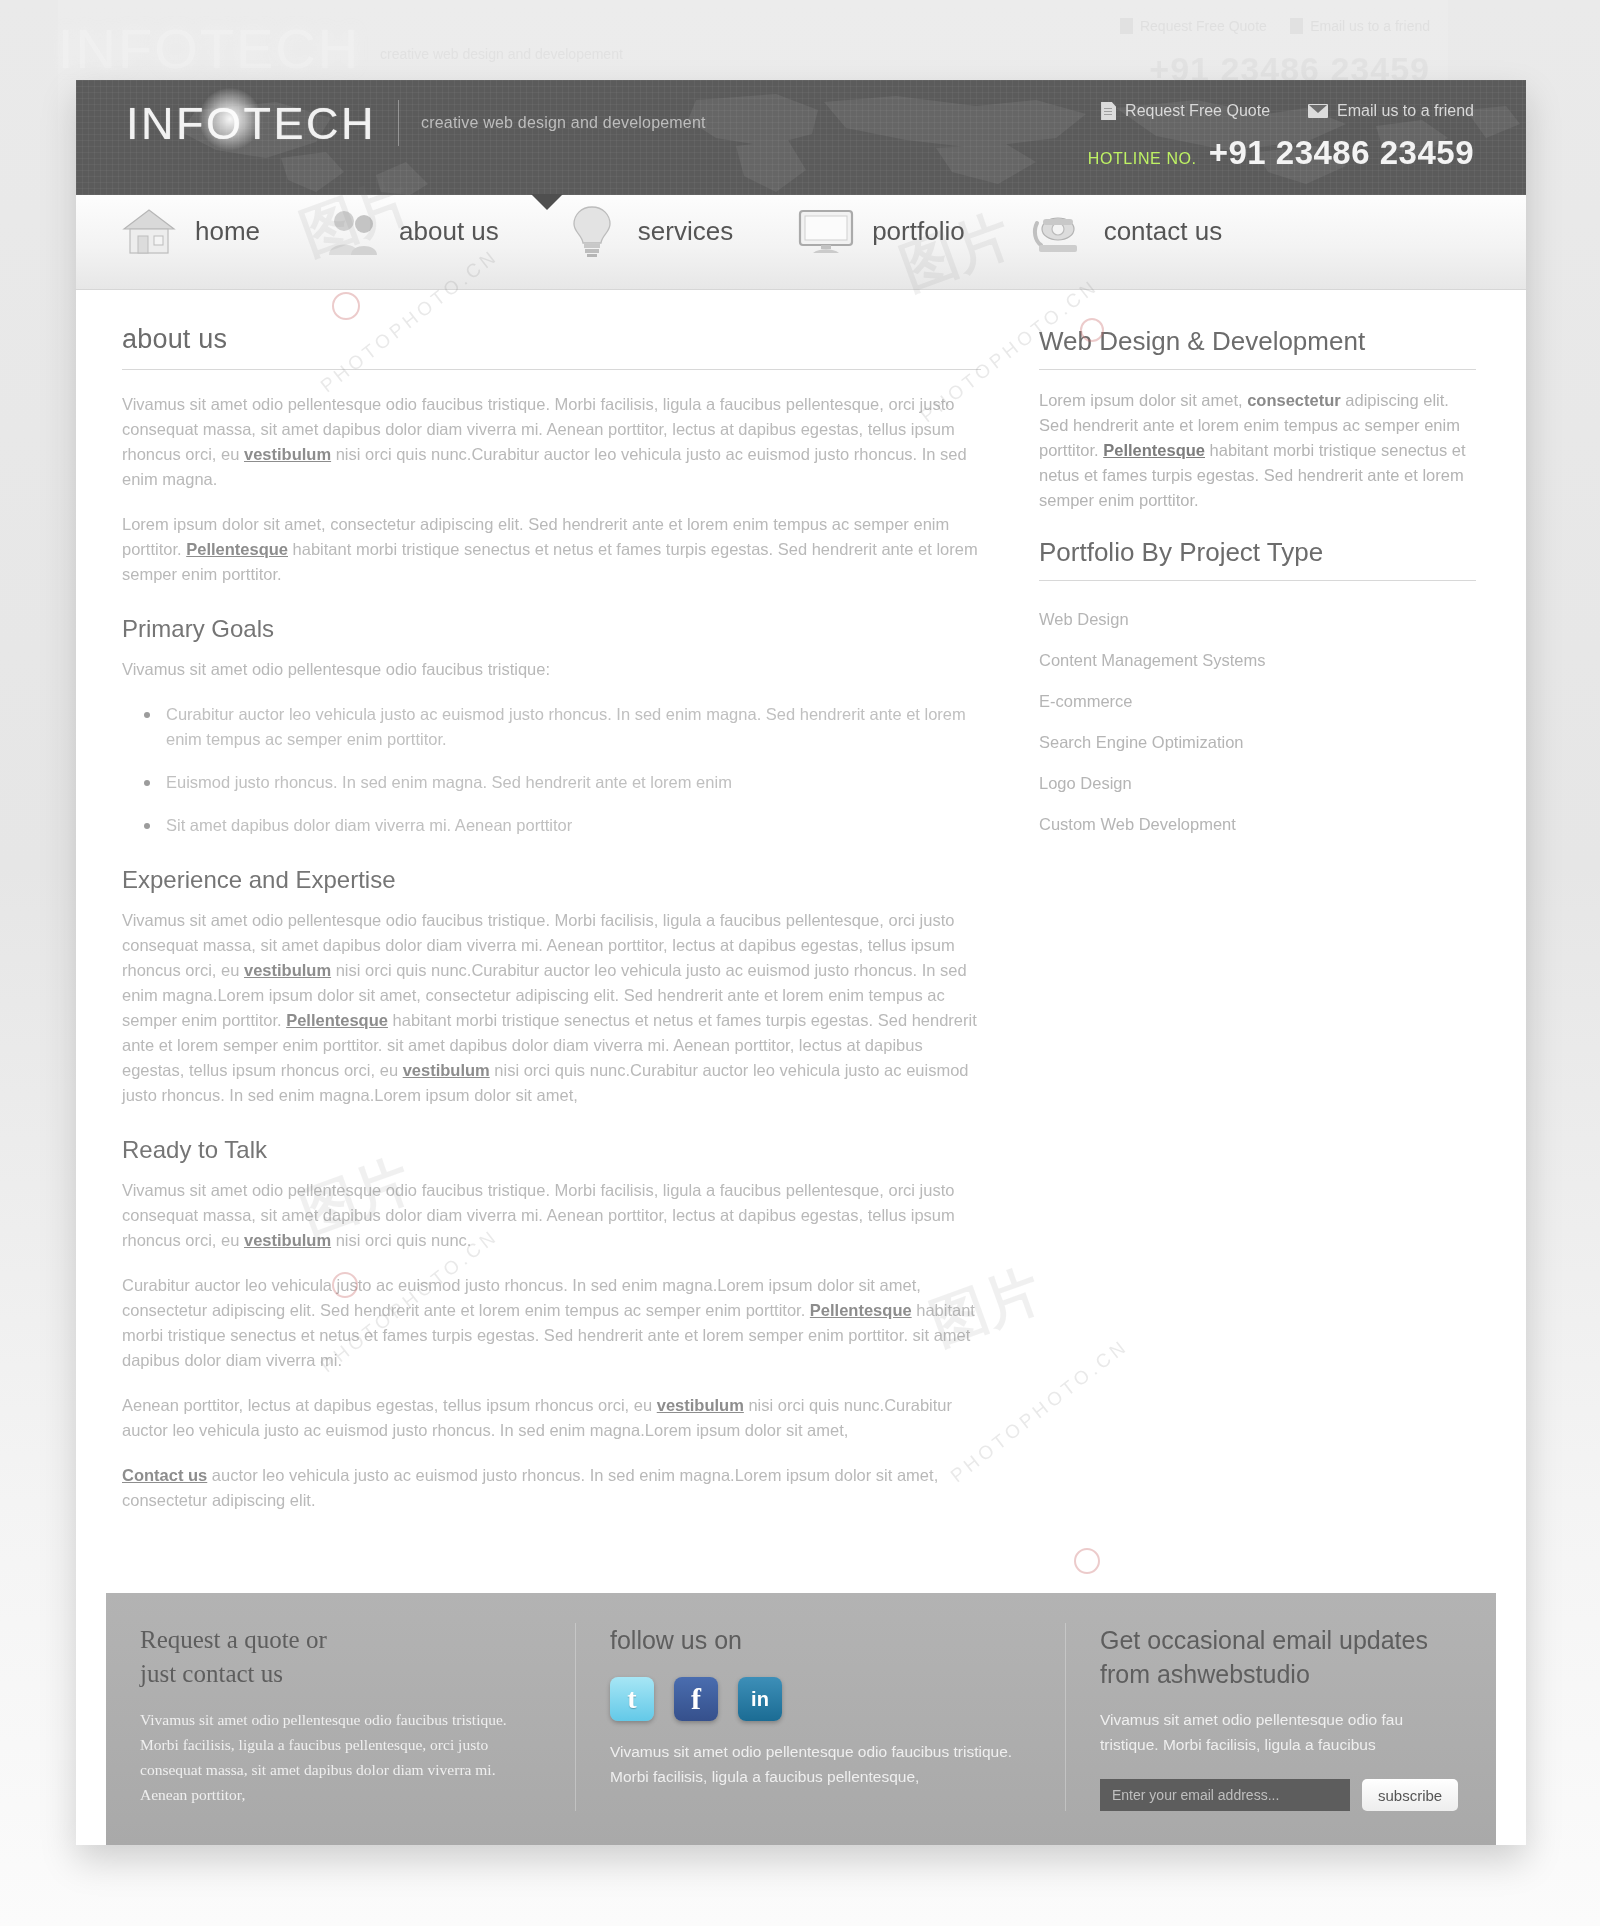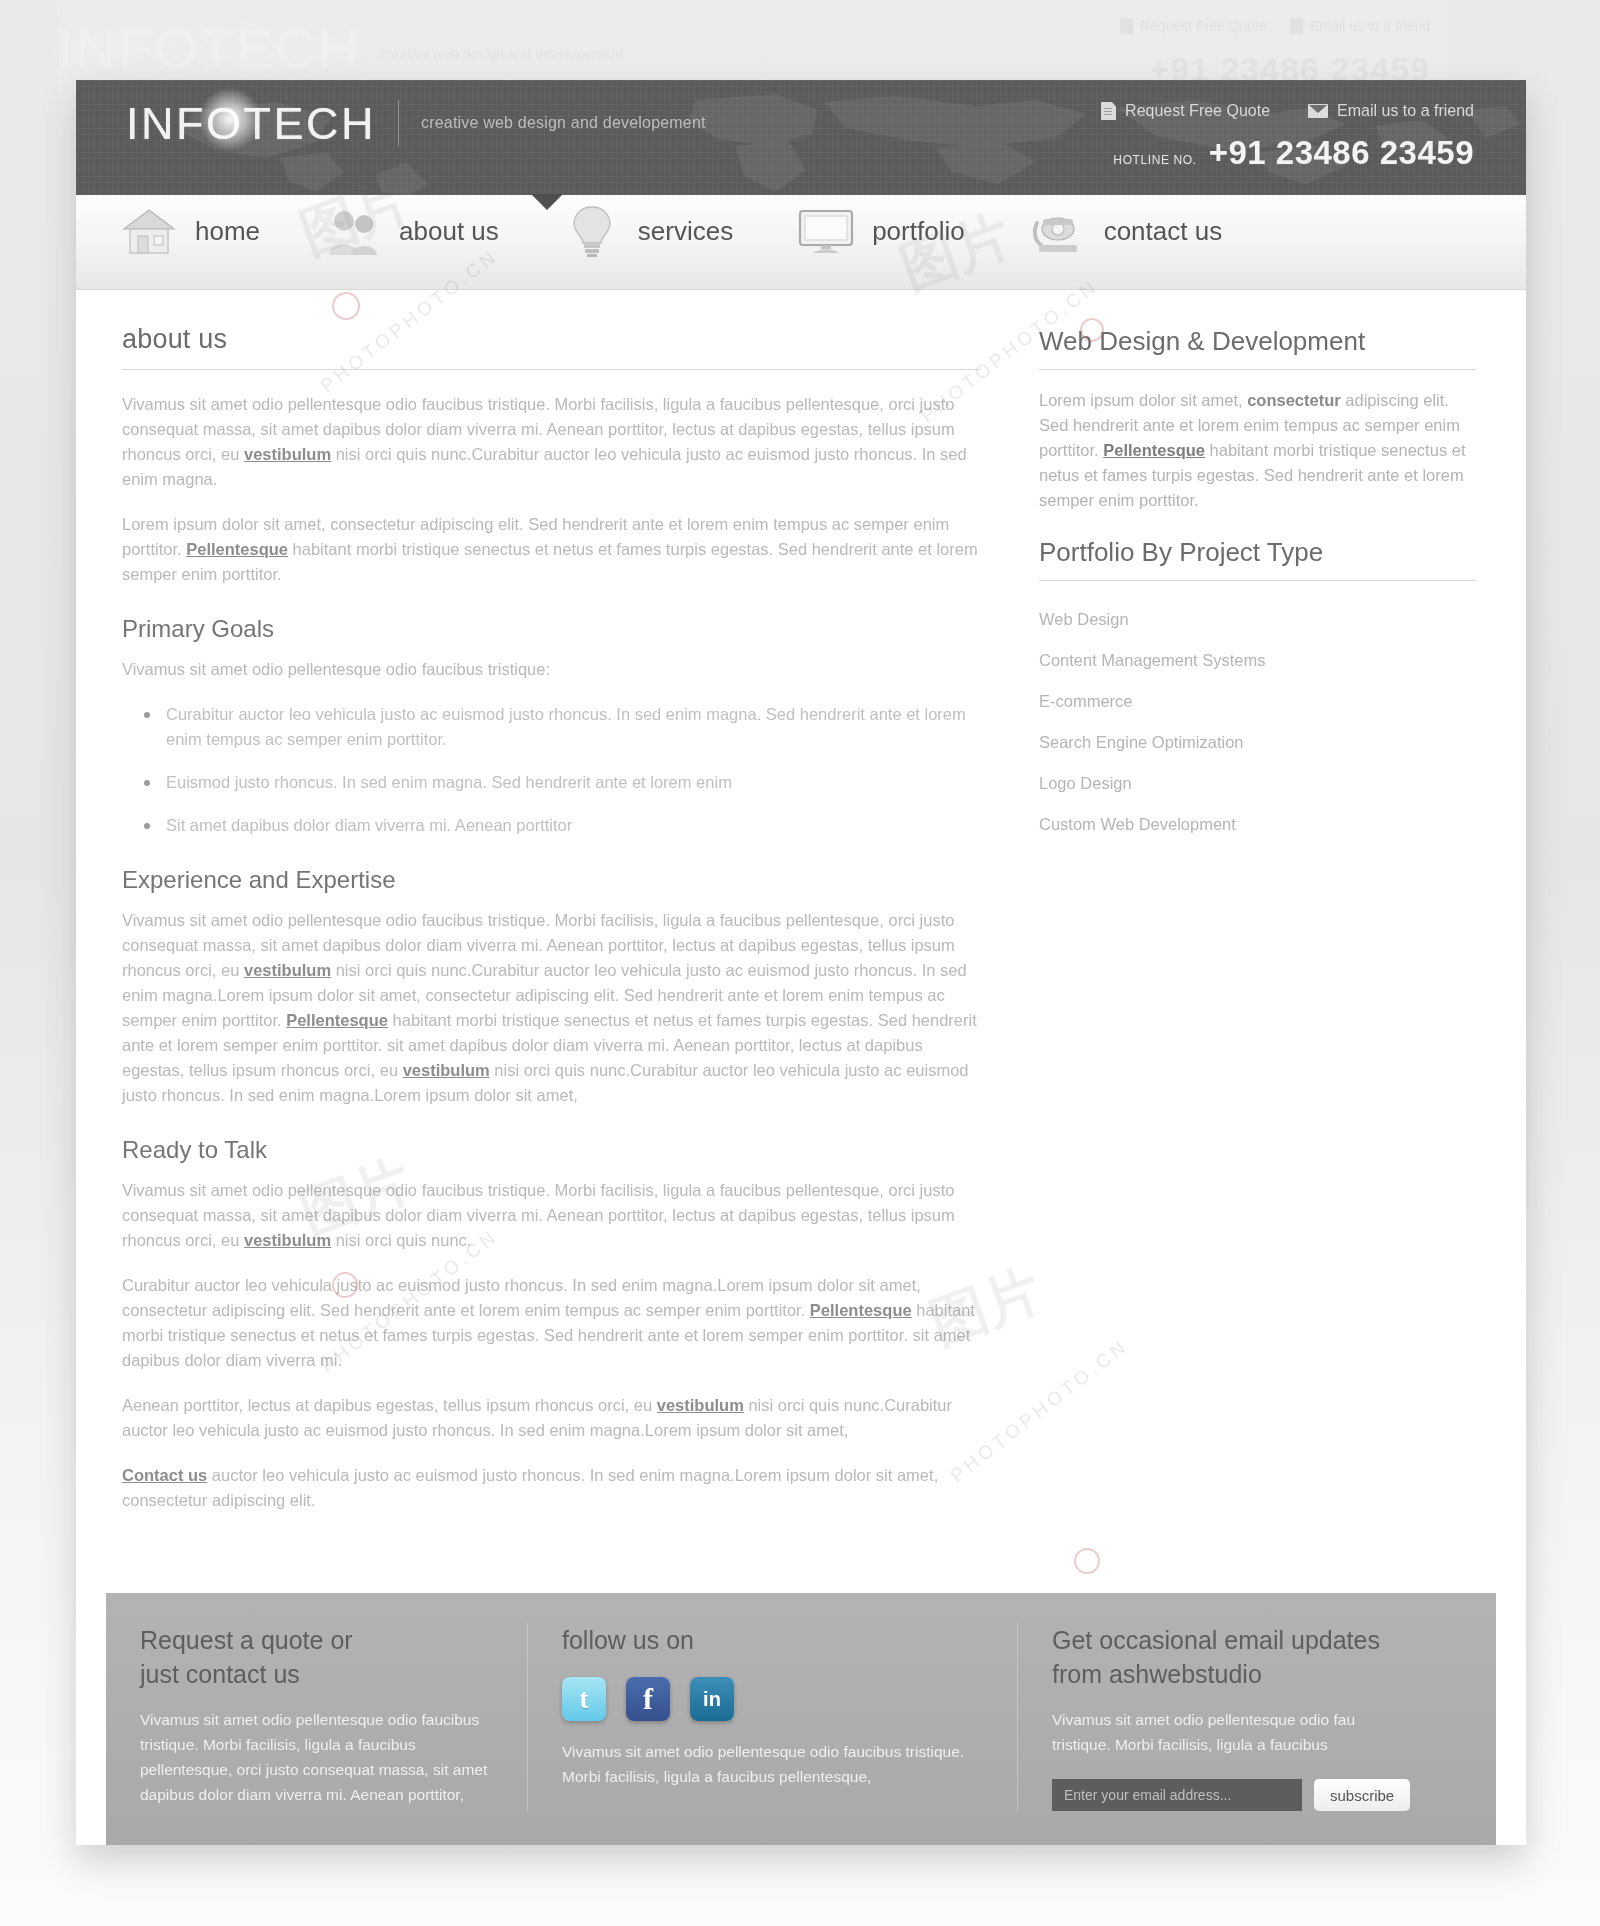--- a/index.html
+++ b/index.html
@@ -123,21 +123,21 @@
     clip-path: polygon(0 0, 72% 0, 100% 26%, 100% 100%, 0 100%);
   }
   .ic-doc::after{content:"";position:absolute;left:3px;top:6px;width:8px;height:1px;
     box-shadow:0 0 0 0 #9e9e9e,0 3px 0 0 #9e9e9e,0 6px 0 0 #9e9e9e;background:#9e9e9e;}
   .ic-mail {
     width:20px;height:14px;background:#dcdcdc;position:relative;display:inline-block;border-radius:1px;
   }
   .ic-mail::after{content:"";position:absolute;left:1px;top:1px;width:0;height:0;
     border-left:9px solid transparent;border-right:9px solid transparent;border-top:8px solid #6e6e6e;}
   .hotline { display:flex; align-items:baseline; justify-content:flex-end; gap:12px; }
-  .hotline-lbl { font-size:12px; color:#e5e5e5; letter-spacing:.6px; }
+  .hotline-lbl { font-size:16px; color:#bef264; letter-spacing:.6px; }
   .hotline-num { font-size:33px; font-weight:bold; color:#f3f3f3; letter-spacing:.5px; }
 
   
   .nav {
     position: relative;
     height: 95px;
     background: linear-gradient(180deg,#fdfdfd 0%, #f3f3f3 55%, #e7e7e7 100%);
     display: flex; align-items: flex-start;
     padding: 8px 42px;
     border-bottom: 1px solid #d6d6d6;
@@ -194,21 +194,21 @@
 
   
   .footer {
     display:flex;
     background: linear-gradient(180deg,#b3b3b3 0%, #a9a9a9 100%);
     padding: 30px 0 34px 0;
     margin: 0 30px 0 30px;
     width: 1390px;
   }
   .fcol { padding: 0 34px; }
-  .fcol-1 { width: 422px; border-right:1px solid rgba(255,255,255,.28); }
+  .fcol-1 { width: 470px; border-right:1px solid rgba(255,255,255,.28);font-family:Liberation Serif, serif; }
   .fcol-2 { width: 490px; border-right:1px solid rgba(255,255,255,.28); }
   .fcol-3 { width: 430px; }
   .f-title { font-size:25px; color:#5e5e5e; line-height:34px; margin-bottom:16px; }
   .f-p { font-size:15.5px; line-height:25px; color:#efefef; }
   .socials { display:flex; gap:20px; margin: 20px 0 18px; }
   .soc { width:44px;height:44px;border-radius:8px; display:flex;align-items:center;justify-content:center;
          color:#fff; font-weight:bold; cursor:pointer; box-shadow: 0 2px 4px rgba(0,0,0,.25); }
   .soc-tw { background: linear-gradient(180deg,#a7e6f5 0%, #63c9e8 100%); font-size:28px; color:#fff;
             text-shadow:0 1px 1px rgba(0,0,0,.25); font-family:"Liberation Serif", serif; }
   .soc-fb { background: linear-gradient(180deg,#4a6daf 0%, #35508c 100%); font-size:30px;

